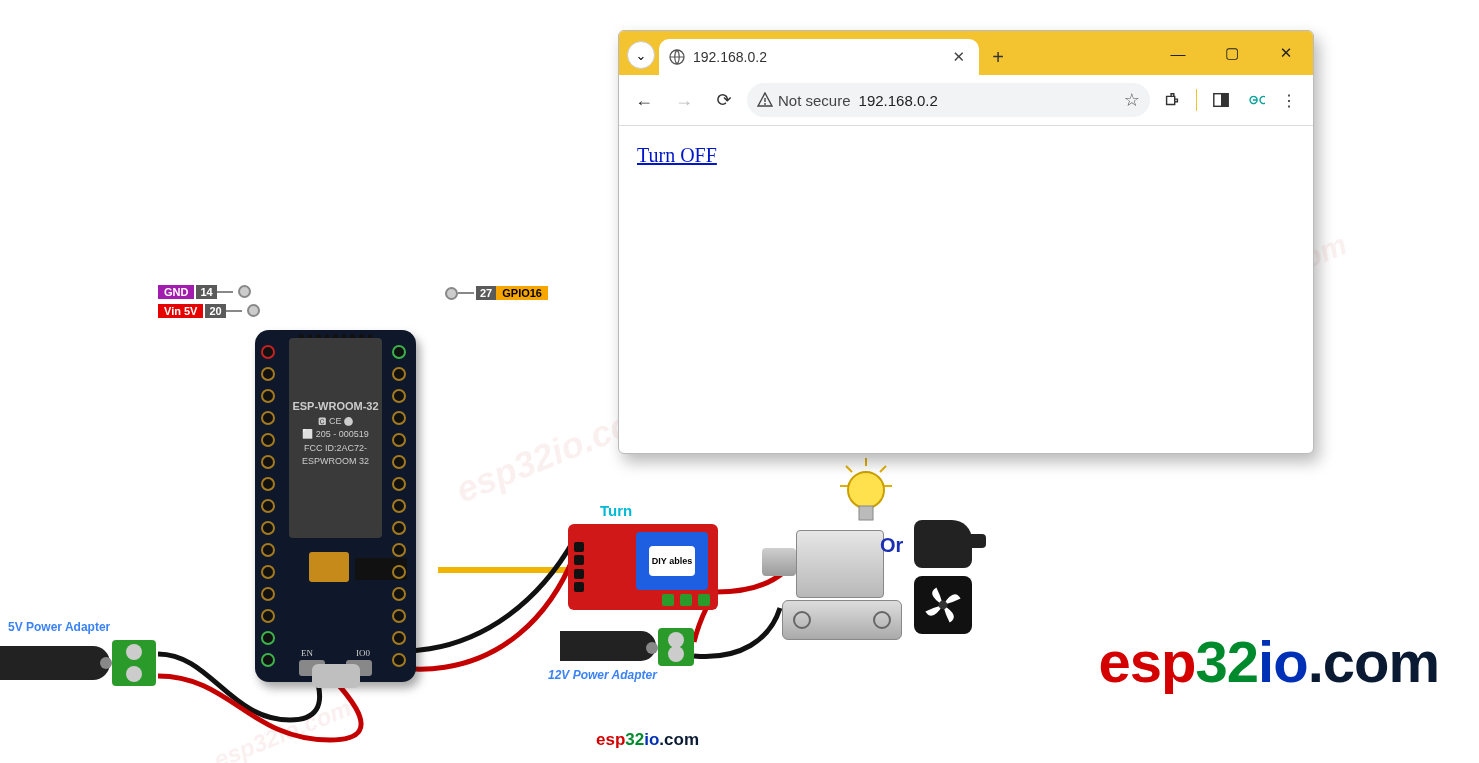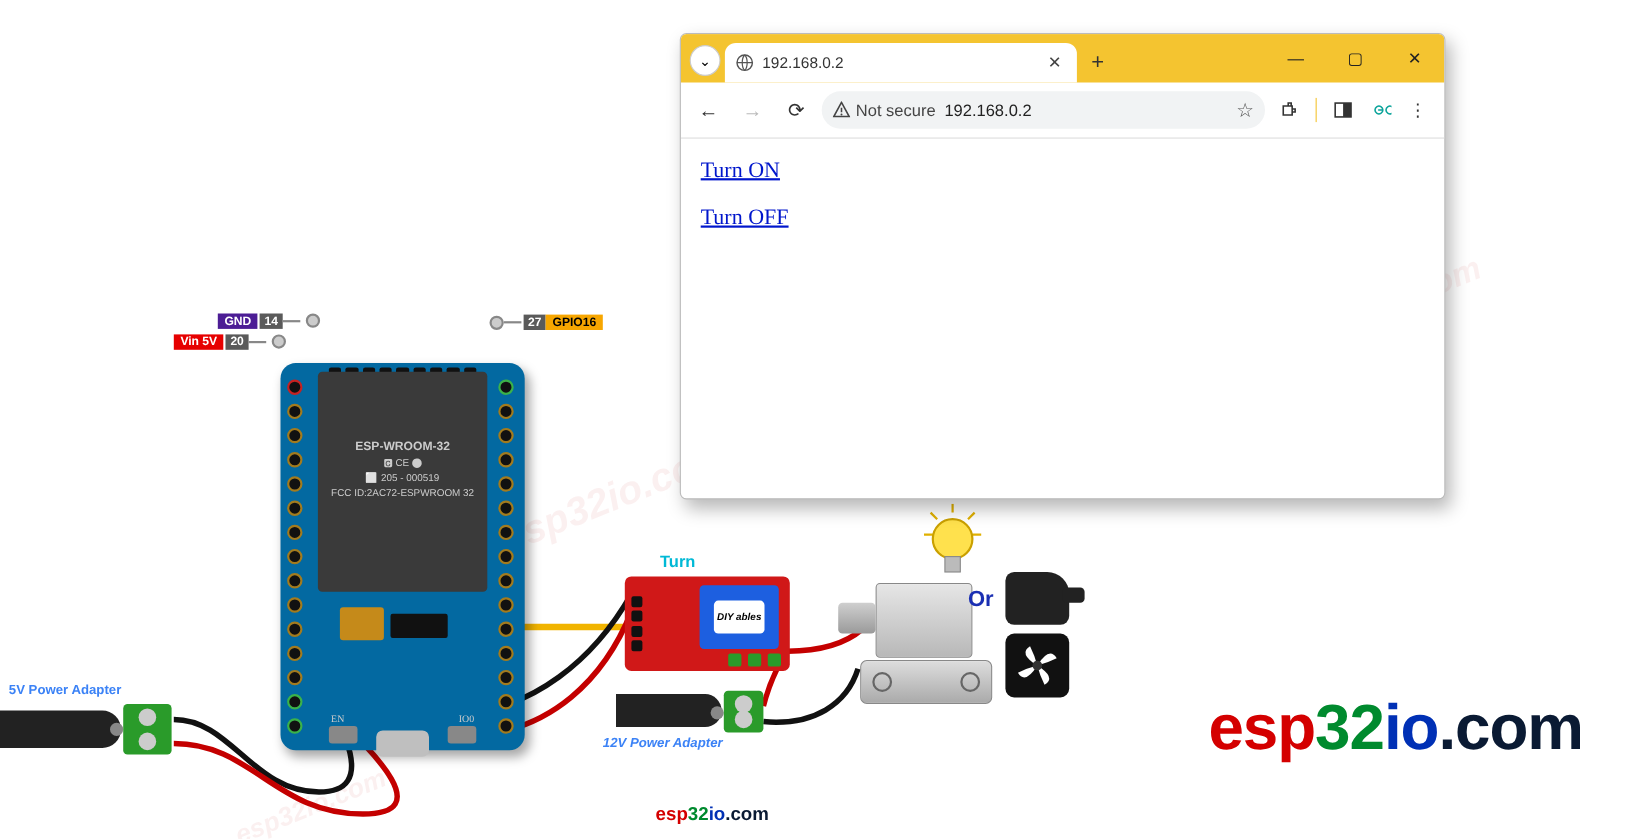--- a/index.html
+++ b/index.html
@@ -26,32 +26,32 @@
     font-style: italic;
     pointer-events: none;
     white-space: nowrap;
     font-family: Verdana, Arial, sans-serif;
   }
 
   
   .pins { position: absolute; left:158px; top:283px; font-family: Arial; }
   .pinrow { display:flex; align-items:center; height:17px; margin-bottom:2px;}
   .pin-lbl { color:#fff; font-size:11px; font-weight:bold; padding:1px 6px;}
-  .pin-gnd { background:#4c1d95;margin-left:40px; }
+  .pin-gnd { background:#a21caf; }
   .pin-vin { background:#e60000; }
   .pin-num { background:#5a5a5a; color:#fff; font-size:11px; font-weight:bold; padding:1px 4px; margin-left:2px;}
   .pin-dot { width:9px; height:9px; border:2px solid #888; border-radius:50%; margin-left:5px; background:#ccc;}
   .pin-line { width:16px; height:2px; background:#888;}
   .pin-right { position:absolute; left:440px; top:286px; display:flex; align-items:center; }
   .pin-gpio { background:#f7a600; color:#000; font-size:11px; font-weight:bold; padding:1px 6px;}
 
   
   .esp32 {
-    position:absolute; left:255px; top:330px; width:222px; height:352px;
-    background:#0369a1; border-radius:14px;
+    position:absolute; left:255px; top:330px; width:161px; height:352px;
+    background:#0f172a; border-radius:14px;
     box-shadow: 4px 6px 10px rgba(0,0,0,0.35);
   }
   .esp32 .rail {
     position:absolute; top:15px; bottom:15px; width:18px;
     display:flex; flex-direction:column; justify-content:space-between;
   }
   .esp32 .rail.left { left:6px; }
   .esp32 .rail.right { right:6px; }
   .pinhole { width:14px; height:14px; border-radius:50%; background:#111; border:2px solid #a37b1e; box-sizing:border-box;}
   .pinhole.green { border-color:#3bb24a; }
@@ -94,21 +94,21 @@
   .termblk .screw.s1 { top:4px;}
   .termblk .screw.s2 { bottom:4px;}
 
   
   svg.wires { position:absolute; left:0; top:0; width:1479px; height:763px; pointer-events:none; }
 
   
   .relay { position:absolute; left:568px; top:524px; width:150px; height:86px; }
   .relay-pcb { position:absolute; inset:0; background:#d01818; border-radius:6px; }
   .relay-cube { position:absolute; right:10px; top:8px; width:72px; height:58px; background:#1d5fe0; border-radius:4px; display:flex; align-items:center; justify-content:center;}
-  .relay-cube-inner { width:46px; height:30px; background:#fff; border-radius:4px; display:flex; align-items:center; justify-content:center; font-size:9px; font-weight:bold; color:#000;font-style:italic;}
+  .relay-cube-inner { width:46px; height:30px; background:#fff; border-radius:4px; display:flex; align-items:center; justify-content:center; font-size:9px; font-weight:bold; color:#000;}
   .relay-screws { position:absolute; right:8px; bottom:4px; display:flex; gap:6px;}
   .relay-screws div { width:12px; height:12px; background:#2a9b2a; border-radius:2px;}
   .relay-header { position:absolute; left:6px; top:18px; width:10px; height:50px; display:flex; flex-direction:column; justify-content:space-between;}
   .relay-header div { width:10px; height:10px; background:#111; border-radius:2px;}
   .relay-label { position:absolute; left:600px; top:502px; color:#00b9d6; font-weight:bold; font-size:15px;}
 
   
   .adapter12v { position:absolute; left:560px; top:628px; width:140px; height:38px;}
   .adapter12v .barrel { left:0; top:3px; width:96px; height:30px; border-radius:0 15px 15px 0;}
   .adapter12v .termblk { left:98px; top:0; width:36px; height:38px;}
@@ -425,18 +425,17 @@
       </span>
       <span class="i">
         <svg viewBox="0 0 28 14" width="24" height="14">
               <path d="M7 7a5 5 0 1 1 0 .01 M21 7a5 5 0 1 1 0 .01 M11 7h6" fill="none" stroke="#0aa39a" stroke-width="2"></path>
             </svg>
       </span>
       <span class="i">⋮</span>
     </div>
   </div>
   <div class="page">
-    <p><a href="#">Turn ON</a></p>
     <p><a href="#">Turn OFF</a></p>
   </div>
 </div>
 
 </div>
 
 </body></html>

